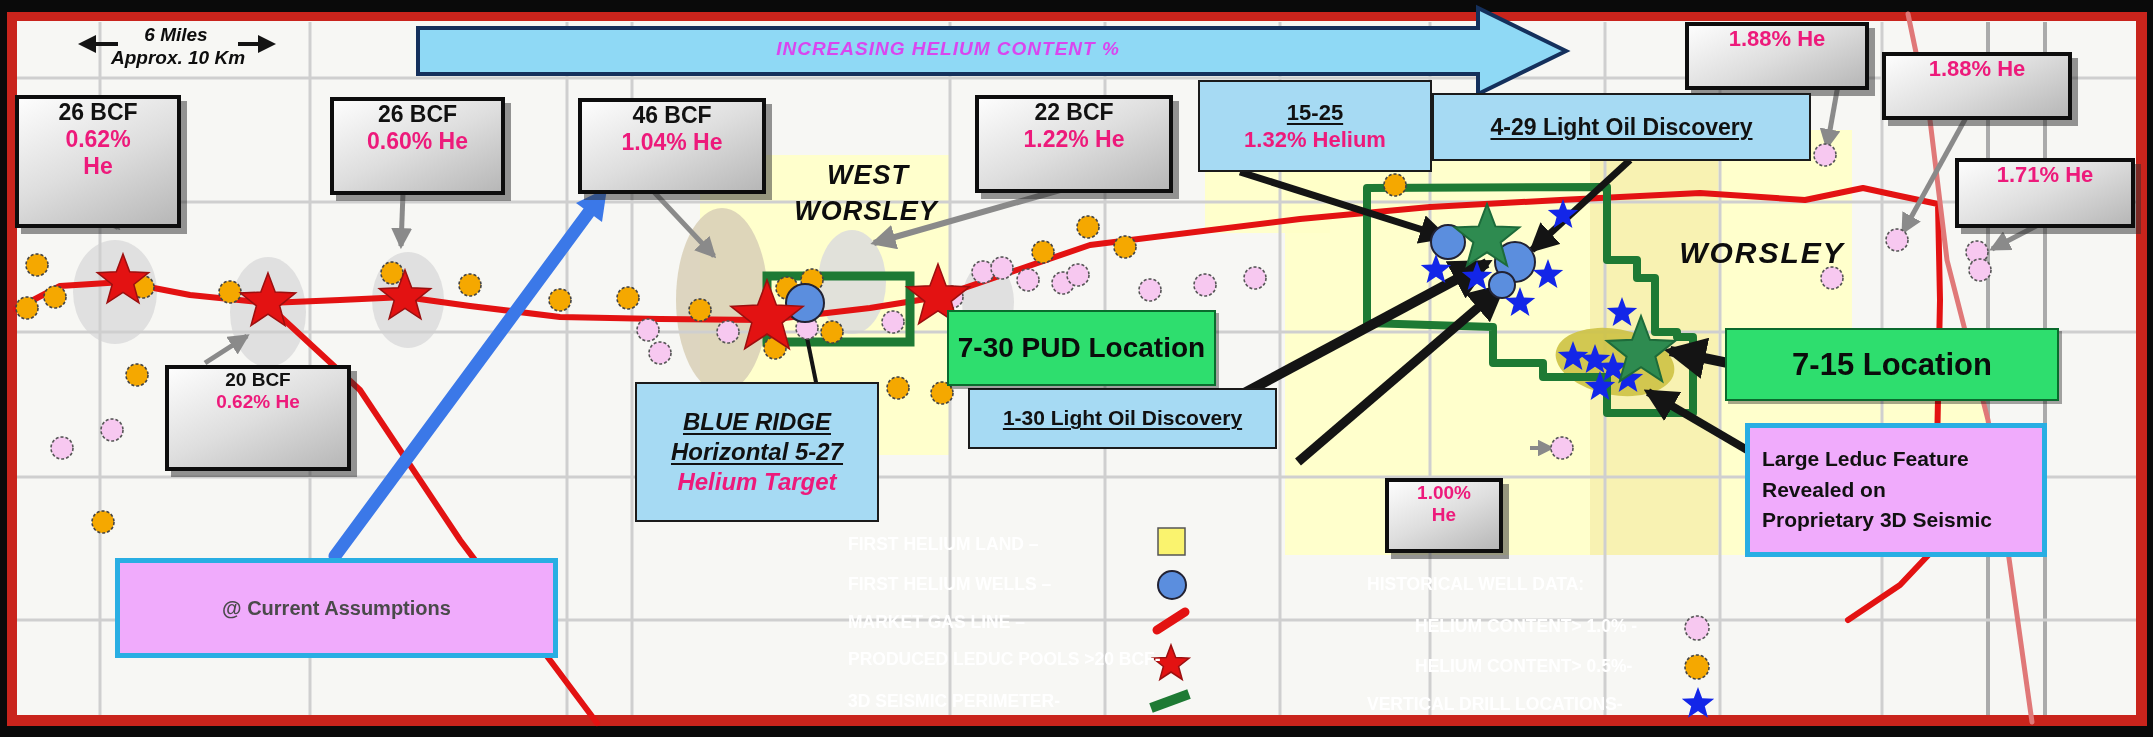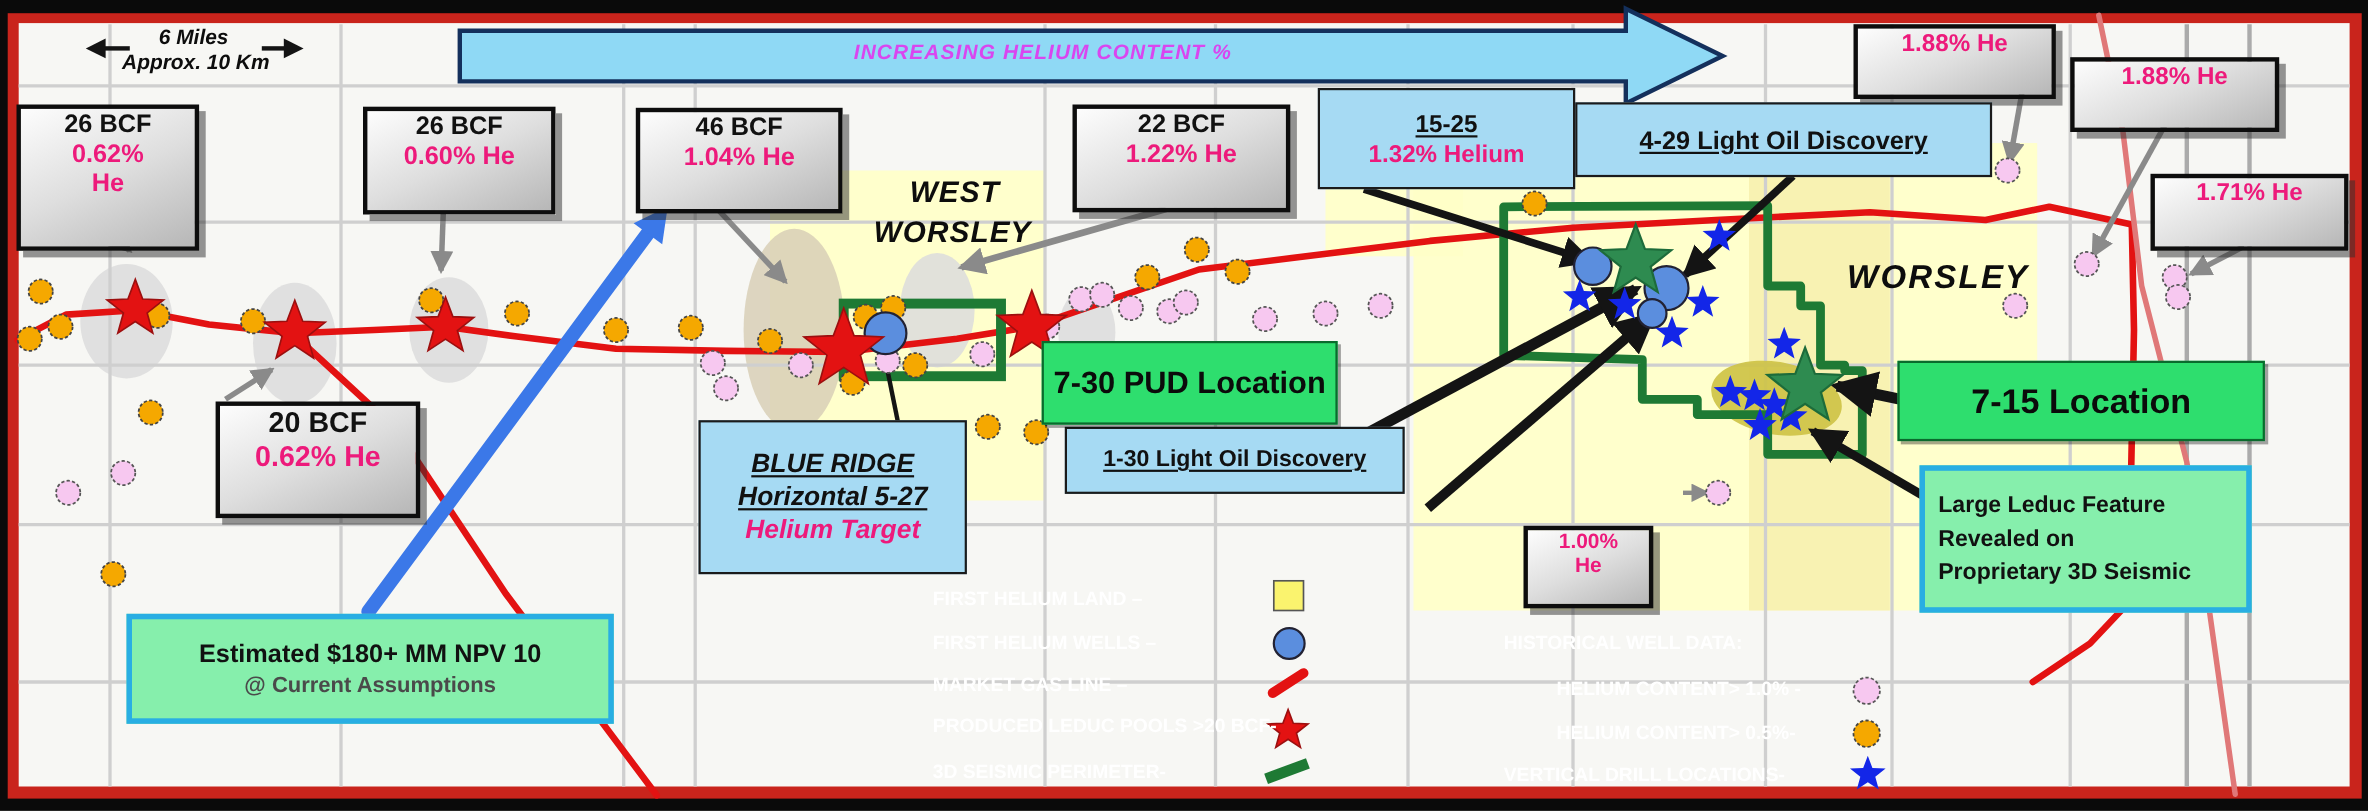--- a/index.html
+++ b/index.html
@@ -12,21 +12,21 @@
   .abs{position:absolute;z-index:10;}
   .gray-box{background:linear-gradient(155deg,#fdfdfd 0%,#dedede 50%,#b7b7b7 100%);
     border:4px solid #0d0d0d;box-shadow:6px 6px 0 rgba(45,45,45,.5);
     display:flex;flex-direction:column;align-items:center;justify-content:flex-start;
     font-weight:bold;text-align:center;line-height:1.18;color:#111;}
   .blue-box{background:#a6daf3;border:2px solid #1b1b1b;
     display:flex;flex-direction:column;align-items:center;justify-content:center;
     font-weight:bold;text-align:center;line-height:1.25;color:#111;}
   .green-box{background:#2ede6e;border:2px solid #0a6b2d;box-shadow:3px 3px 0 rgba(0,0,0,.35);
     display:flex;align-items:center;justify-content:center;font-weight:bold;color:#0b0b0b;}
-  .yellow-box{background:#86efac;border:5px solid #29aee3;
+  .yellow-box{background:#f0abfc;border:5px solid #29aee3;
     display:flex;flex-direction:column;align-items:center;justify-content:center;
     font-weight:bold;text-align:center;line-height:1.3;color:#111;}
   .pink{color:#ed1a7b;}
   .u{text-decoration:underline;text-decoration-thickness:2px;text-underline-offset:3px;}
   .ital{font-style:italic;justify-content:center;}
   .region{font-weight:bold;font-style:italic;color:#0d0d0d;white-space:nowrap;
     transform:translateX(-50%);}
   .legend-t{font-weight:bold;color:#ffffff;font-size:17.5px;white-space:nowrap;}
   .scale-t{font-weight:bold;font-style:italic;color:#0d0d0d;transform:translateX(-50%);
     font-size:19px;white-space:nowrap;}
@@ -198,21 +198,21 @@
   <div class="pink">0.60% He</div>
 </div>
 <div class="abs gray-box" style="left:578px;top:98px;width:180px;height:88px;font-size:23px;">
   <div>46 BCF</div>
   <div class="pink">1.04% He</div>
 </div>
 <div class="abs gray-box" style="left:975px;top:95px;width:190px;height:90px;font-size:23px;">
   <div>22 BCF</div>
   <div class="pink">1.22% He</div>
 </div>
-<div class="abs gray-box" style="left:165px;top:365px;width:178px;height:98px;font-size:26px;margin-left:31px;">
+<div class="abs gray-box" style="left:165px;top:365px;width:178px;height:98px;font-size:19px;">
   <div>20 BCF</div>
   <div class="pink">0.62% He</div>
 </div>
 <div class="abs gray-box pink" style="left:1685px;top:22px;width:176px;height:60px;font-size:22px;">
   <div>1.88% He</div>
 </div>
 <div class="abs gray-box pink" style="left:1882px;top:52px;width:182px;height:60px;font-size:22px;">
   <div>1.88% He</div>
 </div>
 <div class="abs gray-box pink" style="left:1955px;top:158px;width:172px;height:62px;font-size:22px;">
@@ -240,21 +240,20 @@
 </div>
 
 <div class="abs green-box" style="left:947px;top:310px;width:265px;height:72px;font-size:28px;">
   <div>7-30 PUD Location</div>
 </div>
 <div class="abs green-box" style="left:1725px;top:328px;width:330px;height:69px;font-size:31px;">
   <div>7-15 Location</div>
 </div>
 
 <div class="abs yellow-box" style="left:115px;top:558px;width:433px;height:90px;">
-  <div style="font-size:23px;">Estimated $180+ MM NPV 10</div>
   <div style="font-size:20px;color:#4a4a4a;">@ Current Assumptions</div>
 </div>
 <div class="abs yellow-box" style="left:1745px;top:423px;width:280px;height:124px;align-items:flex-start;padding-left:12px;font-size:21px;line-height:1.45;">
   <div>Large Leduc Feature</div>
   <div>Revealed on</div>
   <div>Proprietary 3D Seismic</div>
 </div>
 
 <div class="abs region" style="left:868px;top:160px;font-size:27px;letter-spacing:1px;">WEST</div>
 <div class="abs region" style="left:866px;top:196px;font-size:27px;letter-spacing:1px;">WORSLEY</div>

